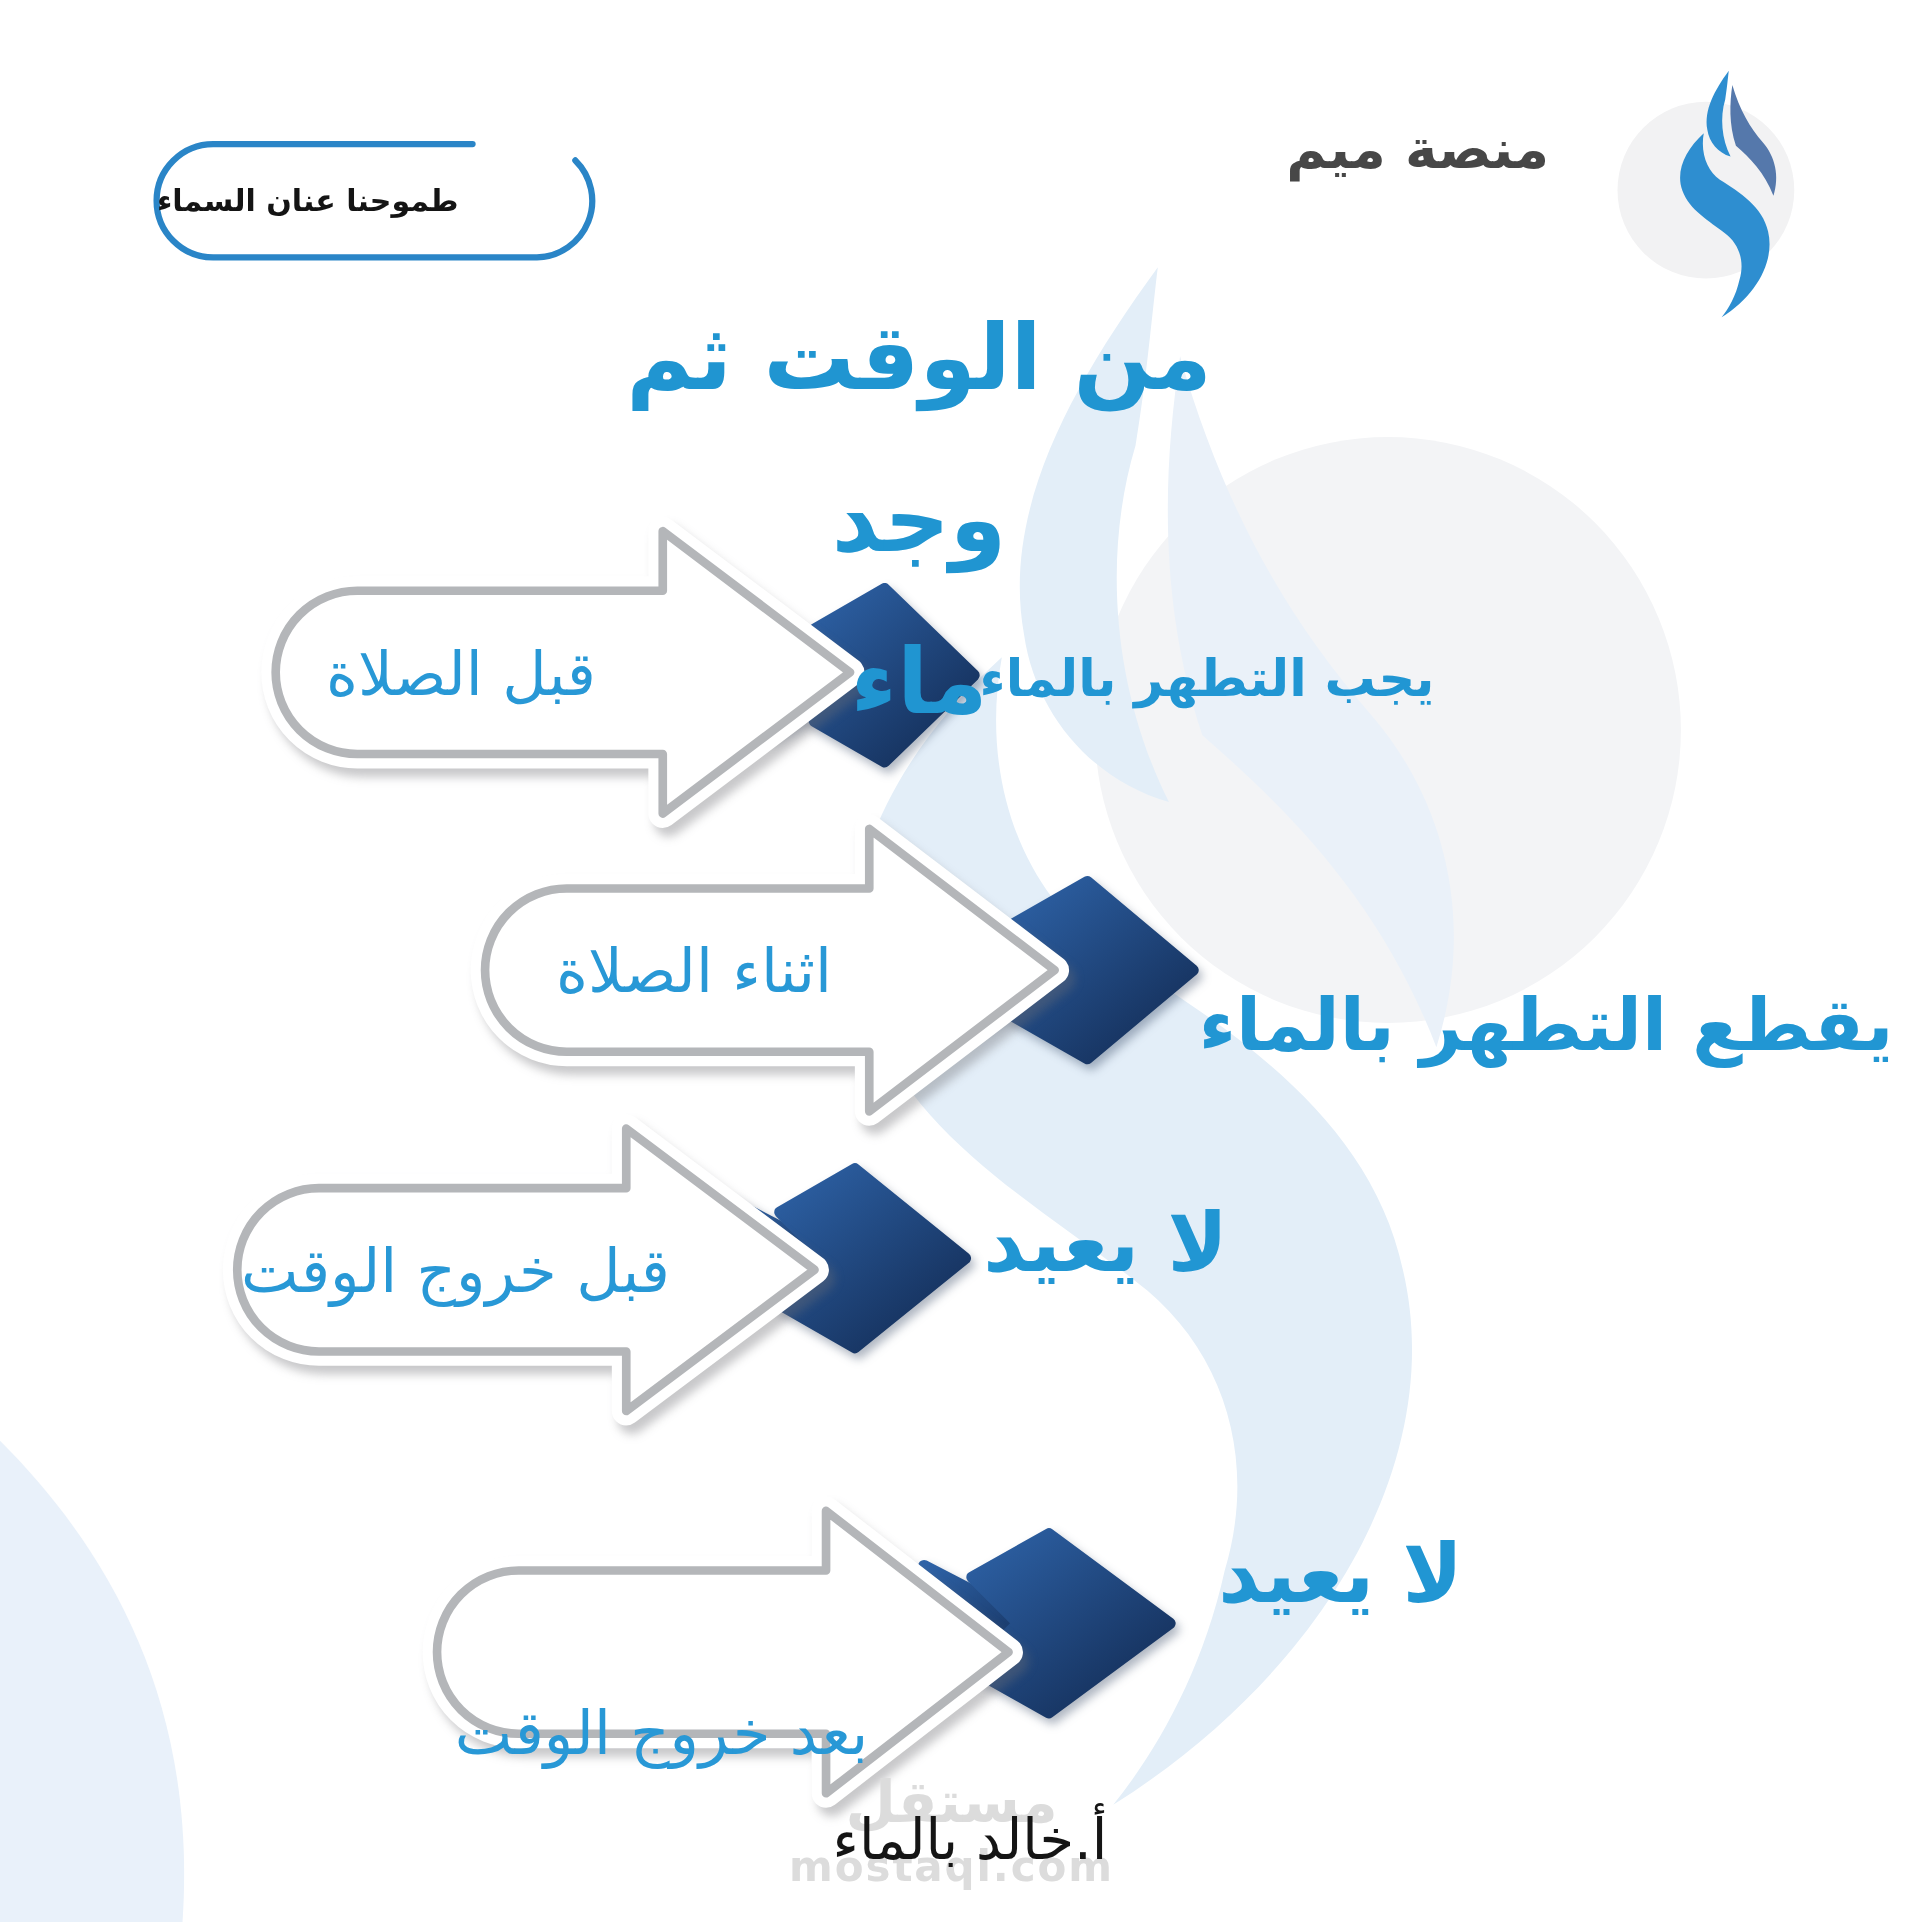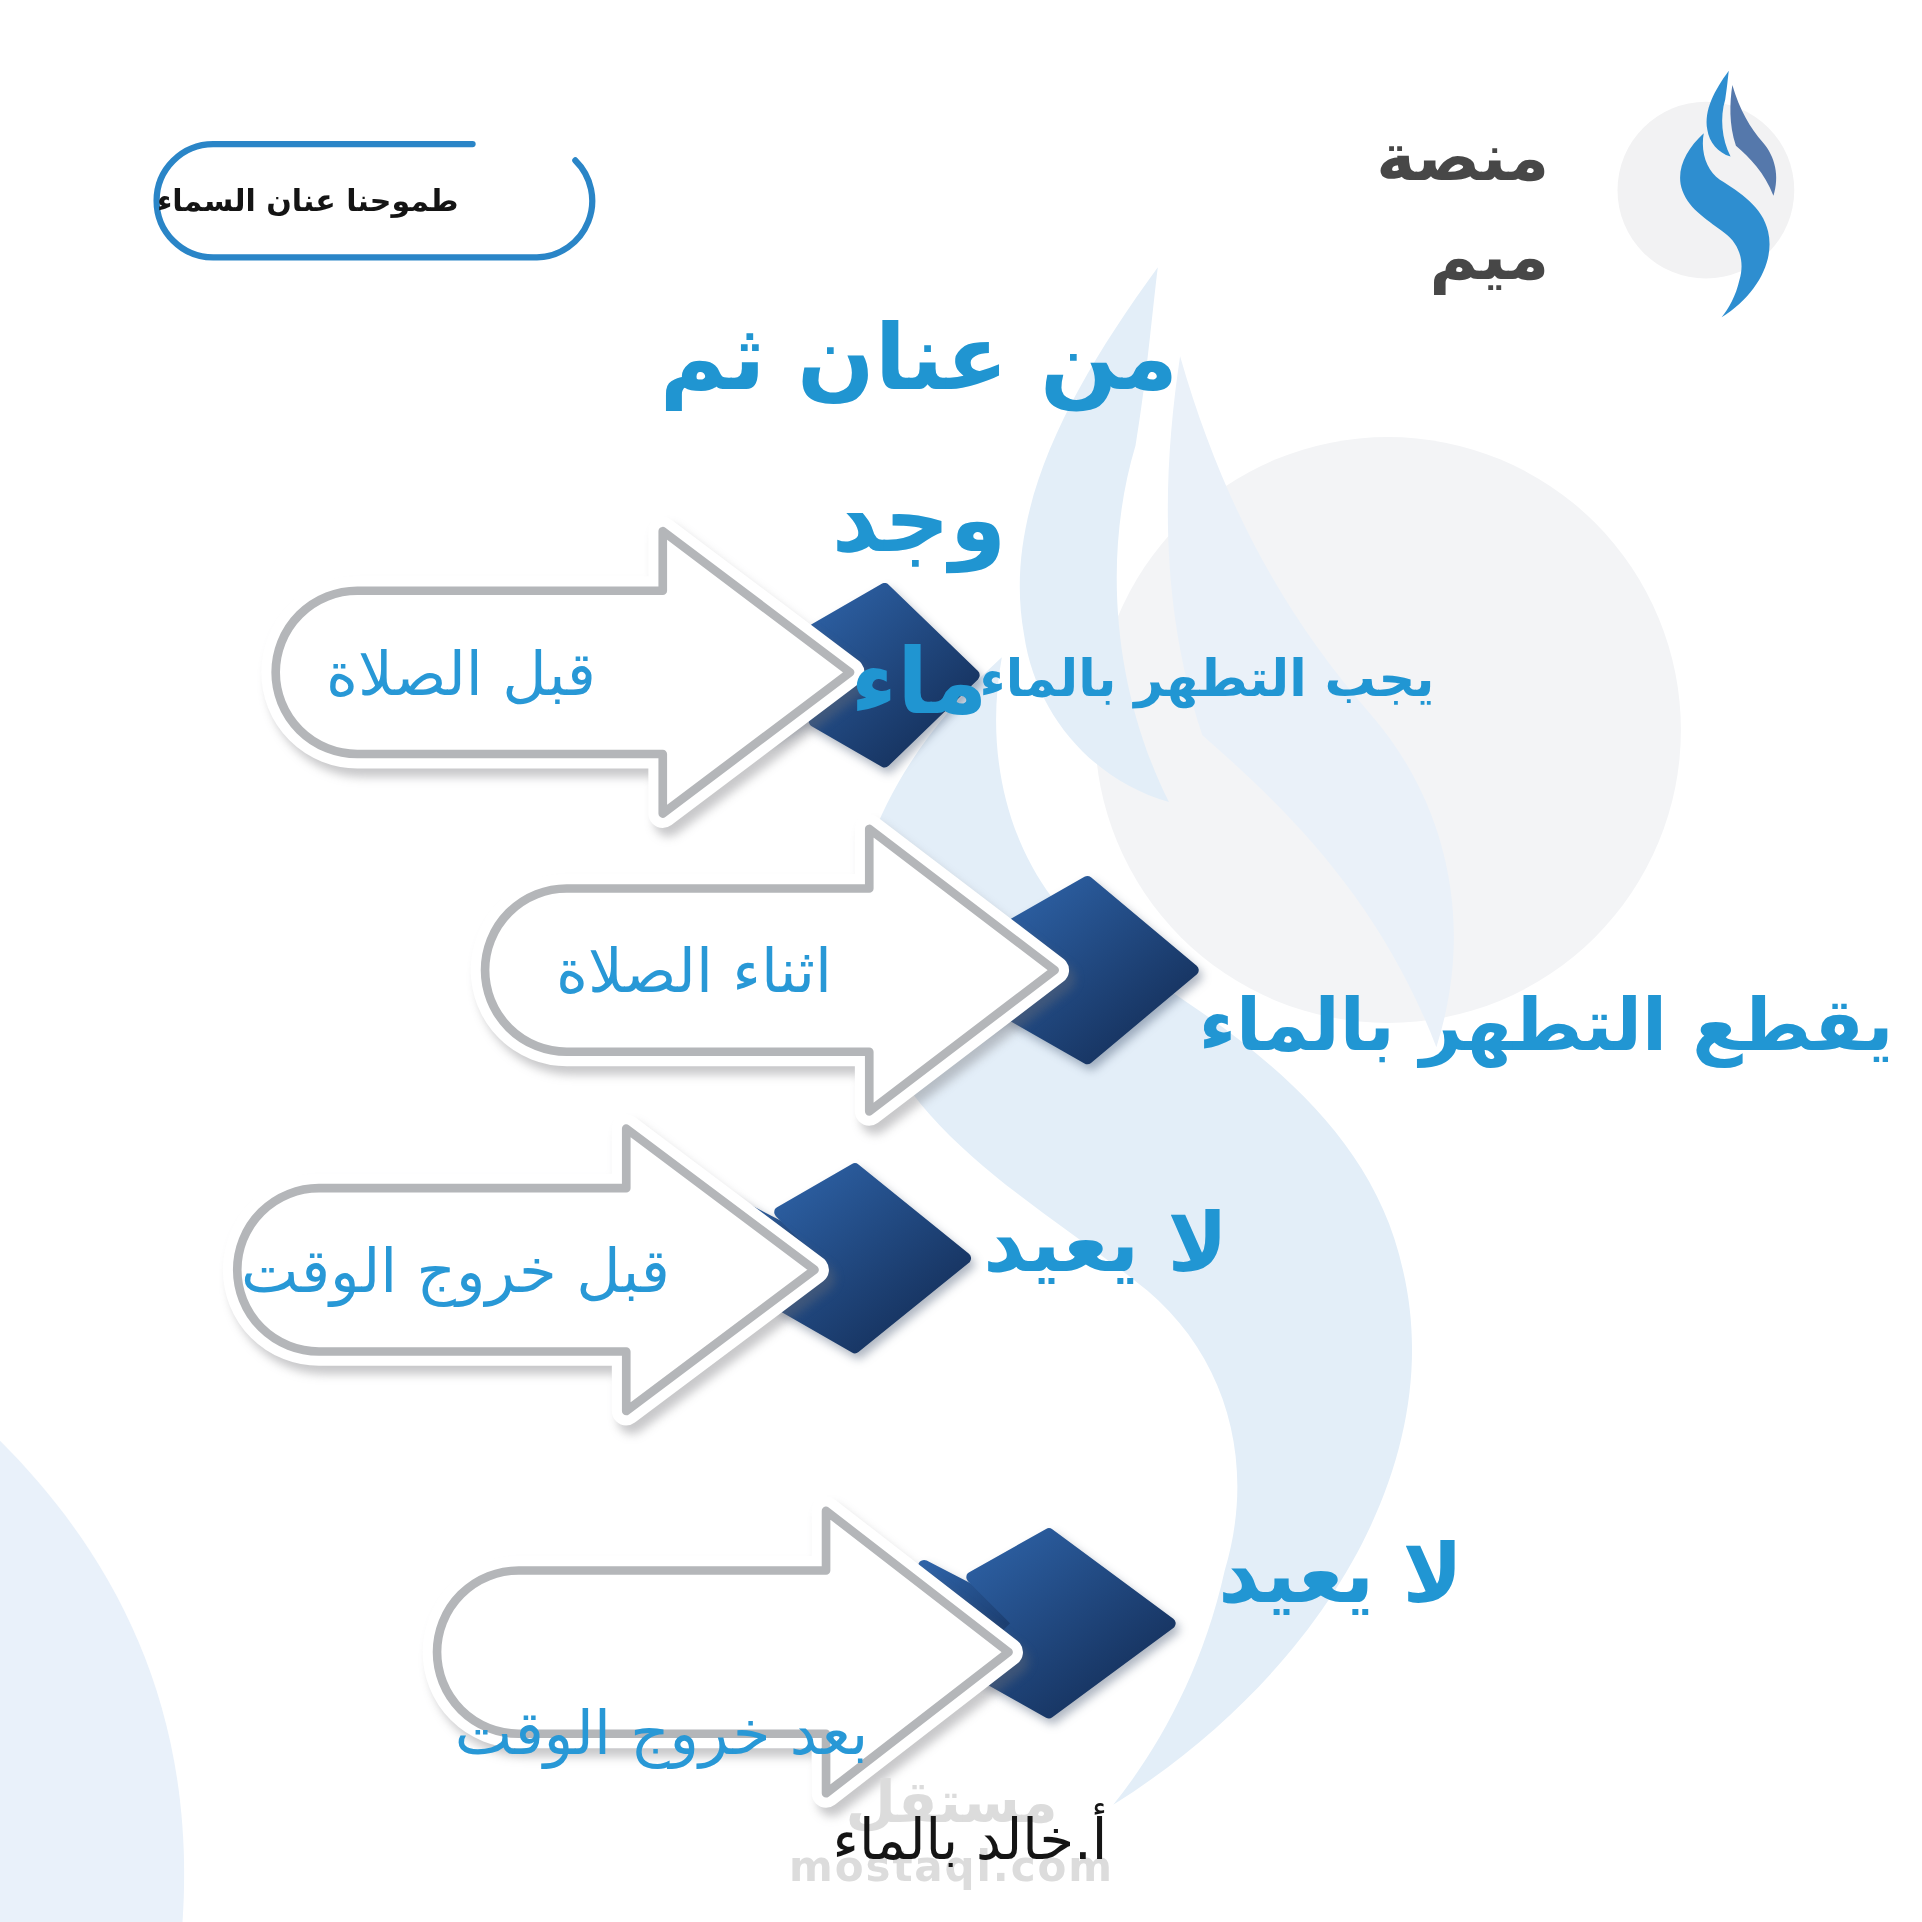--- a/index.html
+++ b/index.html
@@ -13,21 +13,21 @@
 
   
   .pill-text{
     left:157px;top:144px;width:437px;height:113px;
     display:flex;align-items:center;justify-content:flex-end;
     font-size:30px;font-weight:bold;color:#141414;direction:rtl;z-index:6;
   }
   .logo-text{
     left:1278px;top:108px;width:271px;z-index:6;
     direction:rtl;text-align:right;color:#474747;
-    font-size:66px;font-weight:bold;line-height:1.5;
+    font-size:55px;font-weight:bold;line-height:1.5;
   }
   .main-title{
     left:576px;top:277px;width:686px;z-index:6;
     direction:rtl;text-align:center;color:#2095d1;
     font-size:91px;font-weight:bold;line-height:1.78;
   }
   .tail-text{
     height:100px;display:flex;align-items:center;justify-content:center;
     direction:rtl;color:#2898d6;font-size:61px;font-weight:normal;
     white-space:nowrap;z-index:6;text-align:center;
@@ -133,21 +133,21 @@
       <path d="M 88 4 C 72 26, 60 48, 64 70 C 66 84, 76 96, 90 100 C 80 80, 78 56, 84 36 C 86 24, 87 12, 88 4 Z" fill="#2e8ed0"></path>
       <path d="M 92 20 C 100 48, 112 68, 126 84 C 140 100, 145 122, 138 144 C 128 118, 112 102, 96 88 C 88 64, 89 40, 92 20 Z" fill="#5578ab"></path>
       <path d="M 60 74 C 40 92, 28 116, 36 138 C 44 160, 66 172, 84 186 C 100 198, 106 218, 100 238 C 96 256, 88 270, 80 280 C 118 256, 140 218, 132 184 C 126 156, 100 140, 78 126 C 64 116, 56 96, 60 74 Z" fill="#2e8ed0"></path>
     </g>
   </svg>
   <div class="abs logo-text">
     <div>منصة ميم</div>
   </div>
 
   <div class="abs main-title">
-    <div>من عنان ثم وجد</div>
+    <div>من الوقت ثم وجد</div>
     <div>ماء</div>
   </div>
 
   <div class="abs tail-text" style="left:293px;top:623px;width:336px;">قبل الصلاة</div>
   <div class="abs tail-text" style="left:526px;top:920px;width:336px;">اثناء الصلاة</div>
   <div class="abs tail-text" style="left:267px;top:1220px;width:377px;">قبل خروج الوقت</div>
   <div class="abs tail-text" style="left:473px;top:1682px;width:377px;">بعد خروج الوقت</div>
 
   <div class="abs result-text" style="left:933px;top:624px;width:548px;font-size:51px;">يجب التطهر بالماء</div>
   <div class="abs result-text" style="left:1234px;top:970px;width:624px;font-size:73px;">يقطع التطهر بالماء</div>

